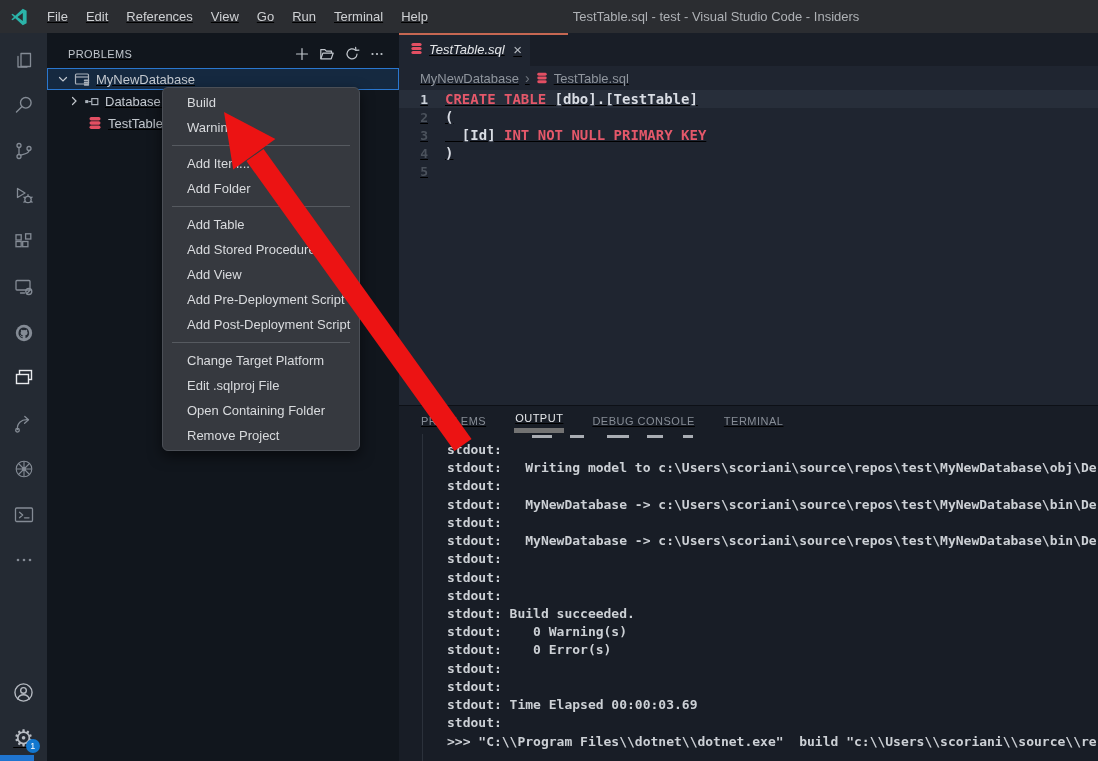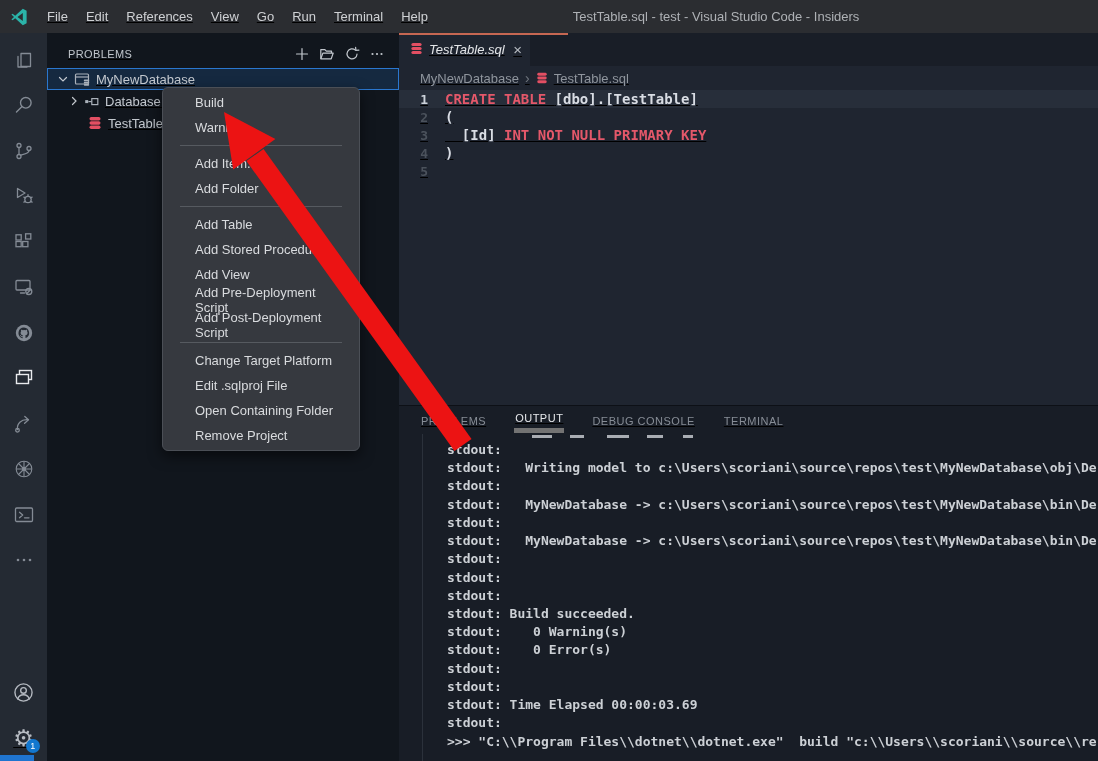--- a/index.html
+++ b/index.html
@@ -74,21 +74,21 @@
   .panel-content { position:relative; flex:1; overflow:hidden; }
   .panel-vline { position:absolute; left:23px; top:0; bottom:0; width:1px; background:#2b313b; }
   .clip-marks { position:absolute; top:1px; left:48px; height:4px; }
   .clip-marks span { position:absolute; top:0; height:3px; background:#a9adb3; }
   .output-lines { position:absolute; top:7px; left:48px; right:0; font-family:"DejaVu Sans Mono", monospace; font-size:13px; font-weight:700; color:#ccd0d5; }
   .out-line { height:18.23px; line-height:18.23px; white-space:pre; }
 
   
   .ctx-menu { position:absolute; left:162px; top:87px; width:198px; z-index:40;
               background:#36393f; border:1px solid #4b4f56; border-radius:6px;
-              box-shadow:0 5px 14px rgba(0,0,0,.55); padding:2px 16px; }
+              box-shadow:0 5px 14px rgba(0,0,0,.55); padding:2px 8px; }
   .menu-item { height:25px; display:flex; align-items:center; padding-left:16px; font-size:13px; color:#d9dbde; }
   .menu-sep { height:1px; background:#565a60; margin:5px 1px; }
 
   
   .arrow-overlay { position:absolute; inset:0; z-index:60; pointer-events:none; }
   .remote-strip { position:absolute; left:0; top:755px; width:34px; height:6px; background:#1f74cf; z-index:30; }
 </style>
 </head>
 <body>
 

